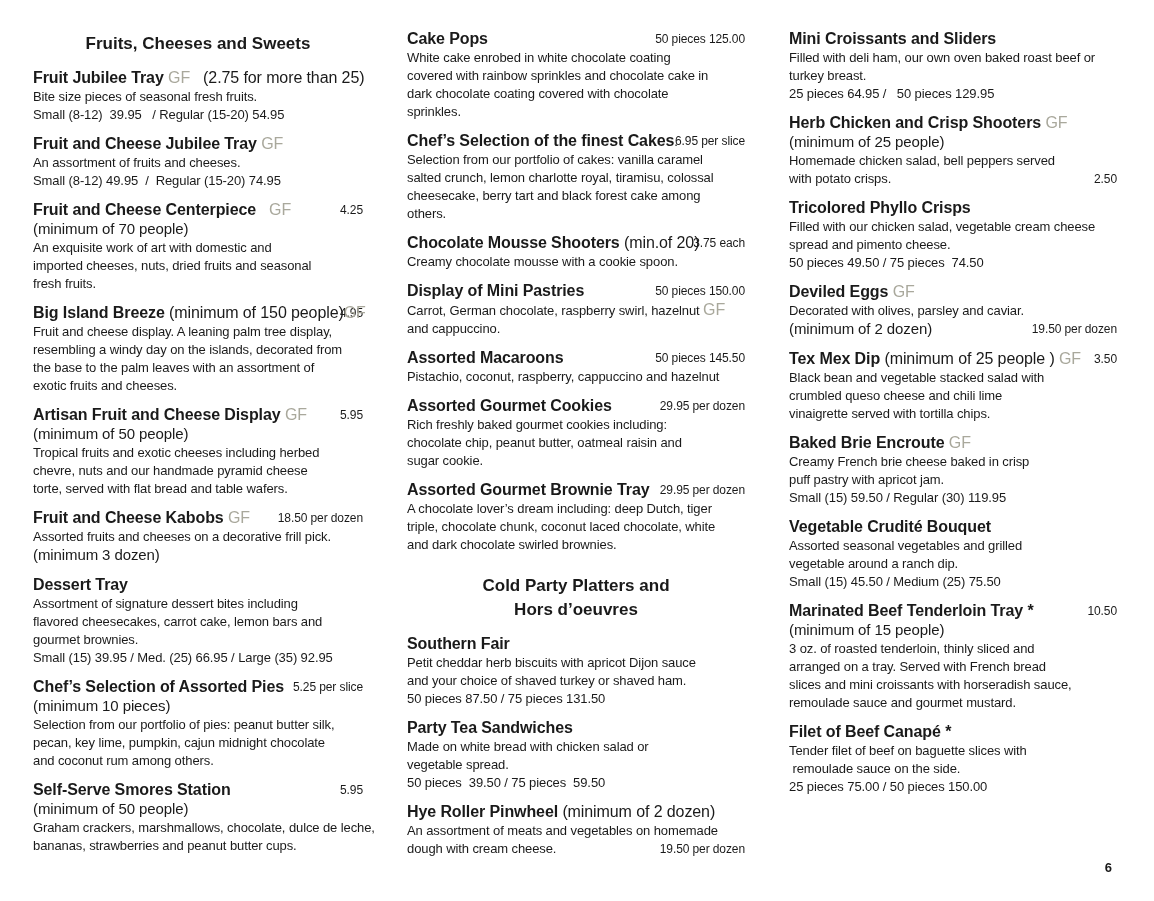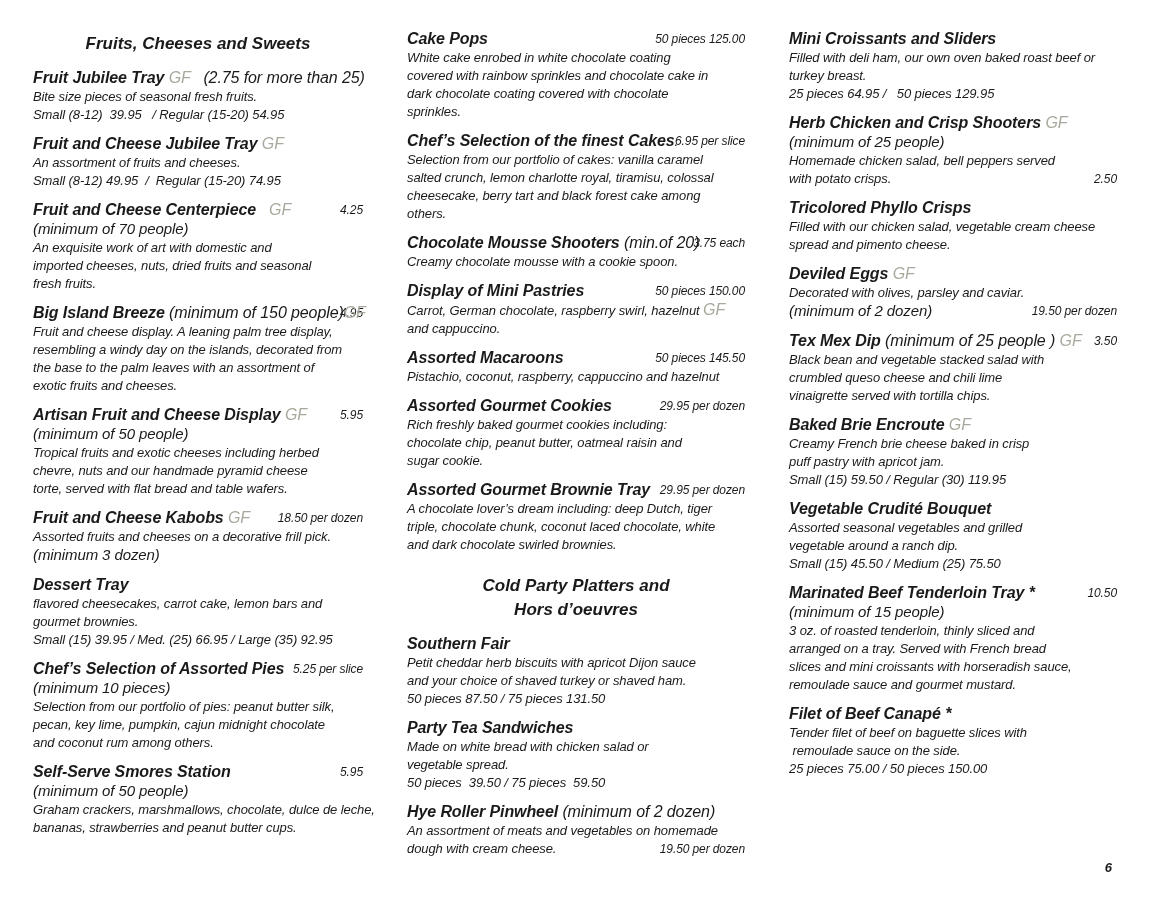--- a/index.html
+++ b/index.html
@@ -5,21 +5,20 @@
   * { margin: 0; padding: 0; box-sizing: border-box; }
   html, body { background: #ffffff; }
   .page {
     width: 1154px;
     height: 901px;
     background: #ffffff;
     position: relative;
     overflow: hidden;
     font-family: "Liberation Sans", sans-serif;
     color: var(--text-color, #1a1a1a);
-    font-style: italic;
   }
   .columns {
     display: flex;
     padding: 30px 0 0 33px;
     gap: 44px;
   }
   .col { flex: 0 0 auto; }
   .col.c0 { width: 330px; }
   .col.c1 { width: 338px; }
   .col.c2 { width: 328px; }
@@ -92,20 +91,21 @@
           <div class="row"><span class="seg-body">chevre, nuts and our handmade pyramid cheese</span></div>
           <div class="row"><span class="seg-body">torte, served with flat bread and table wafers.</span></div>
         </div>
         <div class="item">
           <div class="row"><span class="price">18.50 per dozen</span><span class="seg-name">Fruit and Cheese Kabobs</span><span class="seg-gf"> GF</span></div>
           <div class="row"><span class="seg-body">Assorted fruits and cheeses on a decorative frill pick.</span></div>
           <div class="row"><span class="seg-small">(minimum 3 dozen)</span></div>
         </div>
         <div class="item">
           <div class="row"><span class="seg-name">Dessert Tray</span></div>
+          <div class="row"><span class="seg-body">Assortment of signature dessert bites including</span></div>
           <div class="row"><span class="seg-body">flavored cheesecakes, carrot cake, lemon bars and</span></div>
           <div class="row"><span class="seg-body">gourmet brownies.</span></div>
           <div class="row"><span class="seg-body">Small (15) 39.95 / Med. (25) 66.95 / Large (35) 92.95</span></div>
         </div>
         <div class="item">
           <div class="row"><span class="price">5.25 per slice</span><span class="seg-name">Chef’s Selection of Assorted Pies</span></div>
           <div class="row"><span class="seg-small">(minimum 10 pieces)</span></div>
           <div class="row"><span class="seg-body">Selection from our portfolio of pies: peanut butter silk,</span></div>
           <div class="row"><span class="seg-body">pecan, key lime, pumpkin, cajun midnight chocolate</span></div>
           <div class="row"><span class="seg-body">and coconut rum among others.</span></div>
@@ -189,20 +189,21 @@
         <div class="item">
           <div class="row"><span class="seg-name">Herb Chicken and Crisp Shooters</span><span class="seg-gf"> GF</span></div>
           <div class="row"><span class="seg-small">(minimum of 25 people)</span></div>
           <div class="row"><span class="seg-body">Homemade chicken salad, bell peppers served</span></div>
           <div class="row"><span class="price">2.50</span><span class="seg-body">with potato crisps.</span></div>
         </div>
         <div class="item">
           <div class="row"><span class="seg-name">Tricolored Phyllo Crisps</span></div>
           <div class="row"><span class="seg-body">Filled with our chicken salad, vegetable cream cheese</span></div>
           <div class="row"><span class="seg-body">spread and pimento cheese.</span></div>
+          <div class="row"><span class="seg-body">50 pieces 49.50 / 75 pieces  74.50</span></div>
         </div>
         <div class="item">
           <div class="row"><span class="seg-name">Deviled Eggs</span><span class="seg-gf"> GF</span></div>
           <div class="row"><span class="seg-body">Decorated with olives, parsley and caviar.</span></div>
           <div class="row"><span class="price">19.50 per dozen</span><span class="seg-small">(minimum of 2 dozen)</span></div>
         </div>
         <div class="item">
           <div class="row"><span class="price">3.50</span><span class="seg-name">Tex Mex Dip</span><span class="seg-note"> (minimum of 25 people )</span><span class="seg-gf"> GF</span></div>
           <div class="row"><span class="seg-body">Black bean and vegetable stacked salad with</span></div>
           <div class="row"><span class="seg-body">crumbled queso cheese and chili lime</span></div>

